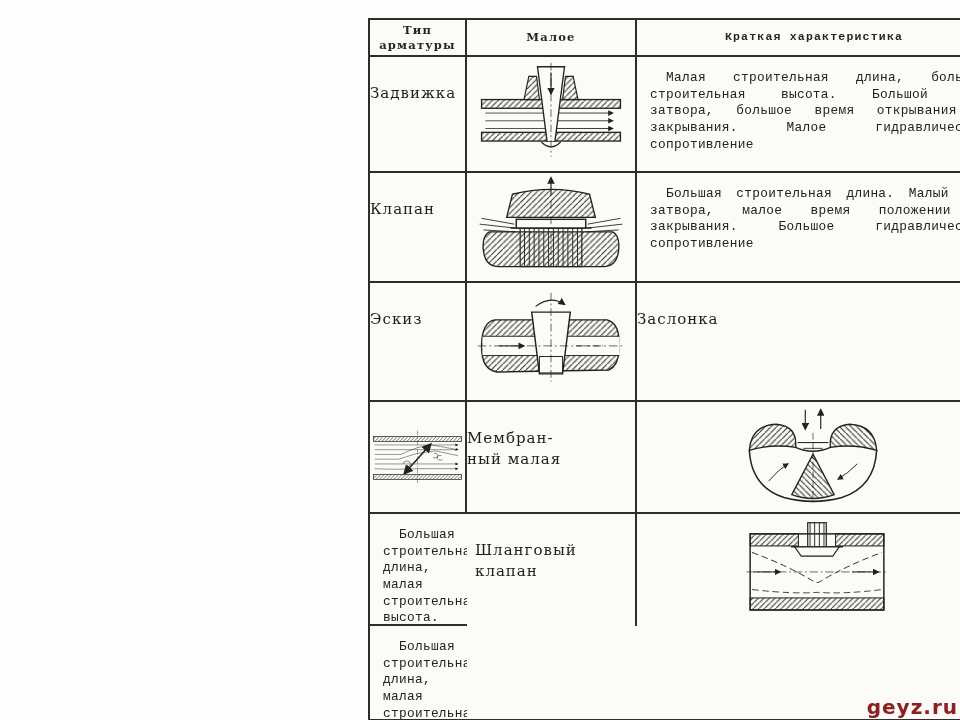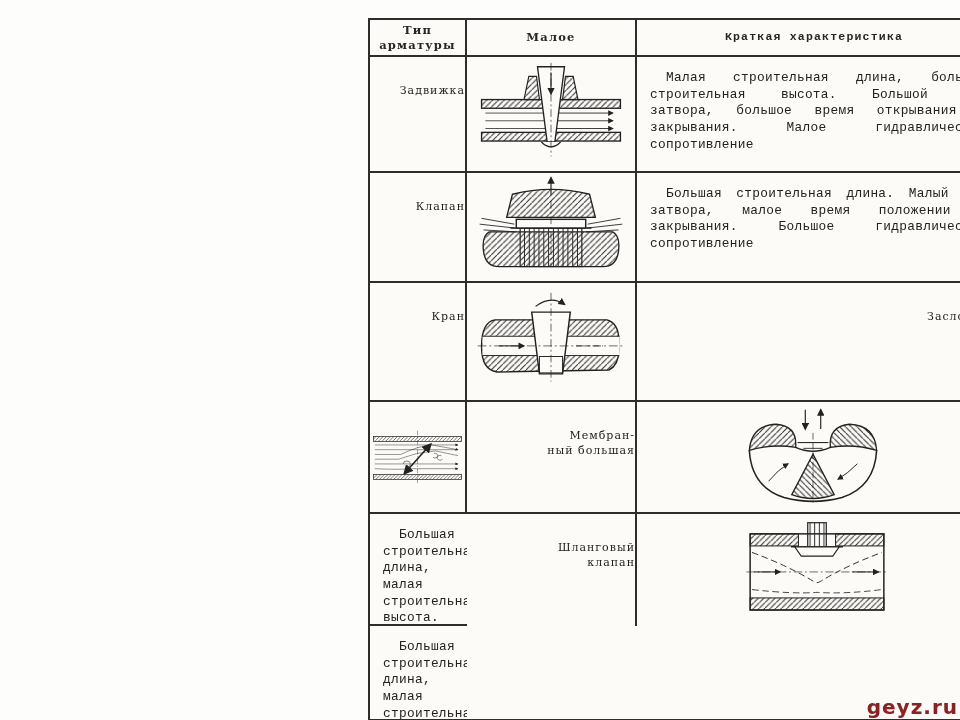--- a/index.html
+++ b/index.html
@@ -25,21 +25,21 @@
     overflow:hidden;
   }
   .last-col{border-right:none;font-family:Liberation Mono, monospace;}
   .last-row{border-bottom:none;padding-left:8px;}
   .hdr{
     display:flex;align-items:center;justify-content:center;
     text-align:center;font-size:11.5px;letter-spacing:1.2px;
     line-height:1.25;white-space:pre-line;font-weight:bold;color:#262626;
   }
   .type-cell{
-    text-align:right;padding-top:26px;font-size:11px;
+    text-align:left;padding-top:26px;font-size:15px;
     letter-spacing:1px;line-height:1.4;white-space:pre-line;color:#1d1d1d;
   }
   .sketch-cell{
     display:flex;align-items:center;justify-content:center;
     padding-top:2px;
   }
   .desc-cell{
     padding:13px 4px 0 13px;
     font-size:12.8px;line-height:1.3;
     text-align:justify;text-indent:16px;
@@ -115,21 +115,21 @@
       <line x1="10" y1="58" x2="44" y2="60" stroke="#222" stroke-width="0.9"></line>
       <line x1="118" y1="52" x2="152" y2="46" stroke="#222" stroke-width="0.9"></line>
       <line x1="118" y1="56" x2="154" y2="52" stroke="#222" stroke-width="0.9"></line>
       <line x1="116" y1="60" x2="150" y2="58" stroke="#222" stroke-width="0.9"></line>
       <line x1="80" y1="28" x2="80" y2="96" stroke="#222" stroke-width="0.7" stroke-dasharray="8 3 2 3"></line>
       <line x1="80" y1="22" x2="80" y2="4" stroke="#222" stroke-width="1.2" marker-end="url(#arr)"></line>
     </svg>
   </div>
   <div class="cell desc-cell last-col">Большая строительная длина. Малый ход затвора, малое время положении и закрывания. Большое гидравлическое сопротивление</div>
 
-  <div class="cell type-cell">Кран</div>
+  <div class="cell type-cell">Эскиз</div>
   <div class="cell sketch-cell">
     <svg viewBox="0 0 160 112" width="156" height="108">
       <path d="M22,32 q-14,2 -14,28 q0,24 16,26 l116,-2 q12,-6 10,-26 q2,-22 -12,-26 z" fill="url(#hA)" stroke="#222" stroke-width="1.5"></path>
       <rect x="9" y="49" width="142" height="20" fill="#fcfbf8"></rect>
       <line x1="9" y1="49" x2="151" y2="49" stroke="#222" stroke-width="1"></line>
       <line x1="9" y1="69" x2="151" y2="69" stroke="#222" stroke-width="1"></line>
       <polygon points="60,24 100,24 92,88 68,88" fill="#fcfbf8" stroke="#222" stroke-width="1.5"></polygon>
       <rect x="68" y="70" width="24" height="17" fill="none" stroke="#222" stroke-width="1"></rect>
       <line x1="4" y1="59" x2="156" y2="59" stroke="#222" stroke-width="0.7" stroke-dasharray="9 3 2 3"></line>
       <line x1="26" y1="59" x2="52" y2="59" stroke="#222" stroke-width="1.1" marker-end="url(#arr)"></line>
@@ -152,21 +152,21 @@
       <path d="M8,74 Q50,76 70,74 L148,74" fill="none" stroke="#222" stroke-width="0.8" marker-end="url(#arr)"></path>
       <line x1="58" y1="82" x2="102" y2="33" stroke="#222" stroke-width="2.6" marker-start="url(#arr)" marker-end="url(#arr)"></line>
       <path d="M56,66 a6,5 0 1 1 7,5" fill="none" stroke="#222" stroke-width="0.9"></path>
       <path d="M108,48 a5,4 0 1 1 -2,7" fill="none" stroke="#222" stroke-width="0.9"></path>
       <path d="M120,52 a5,4 0 1 0 2,6" fill="none" stroke="#222" stroke-width="0.9"></path>
       <line x1="80" y1="10" x2="80" y2="100" stroke="#222" stroke-width="0.7" stroke-dasharray="8 3 2 3"></line>
     </svg>
   </div>
 
   <div class="cell type-cell">Мембран-
-ный большая</div>
+ный малая</div>
   <div class="cell sketch-cell">
     <svg viewBox="0 0 160 112" width="156" height="108">
       <path d="M14,48 Q16,86 50,97 Q80,105 110,97 Q144,86 146,48" fill="none" stroke="#222" stroke-width="1.6"></path>
       <path d="M14,48 Q16,22 42,21 Q64,23 62,45 Q38,41 14,48 Z" fill="url(#hA)" stroke="#222" stroke-width="1.4"></path>
       <path d="M146,48 Q144,22 118,21 Q96,23 98,45 Q122,41 146,48 Z" fill="url(#hB)" stroke="#222" stroke-width="1.4"></path>
       <path d="M58,94 L80,52 L102,94 Q80,102 58,94 Z" fill="url(#hB)" stroke="#222" stroke-width="1.4"></path>
       <path d="M62,45 Q80,53 98,45" fill="none" stroke="#222" stroke-width="1.4"></path>
       <line x1="64" y1="40" x2="96" y2="40" stroke="#222" stroke-width="1.1"></line>
       <line x1="70" y1="46" x2="90" y2="46" stroke="#222" stroke-width="0.9"></line>
       <line x1="72" y1="6" x2="72" y2="26" stroke="#222" stroke-width="1.2" marker-end="url(#arr)"></line>

